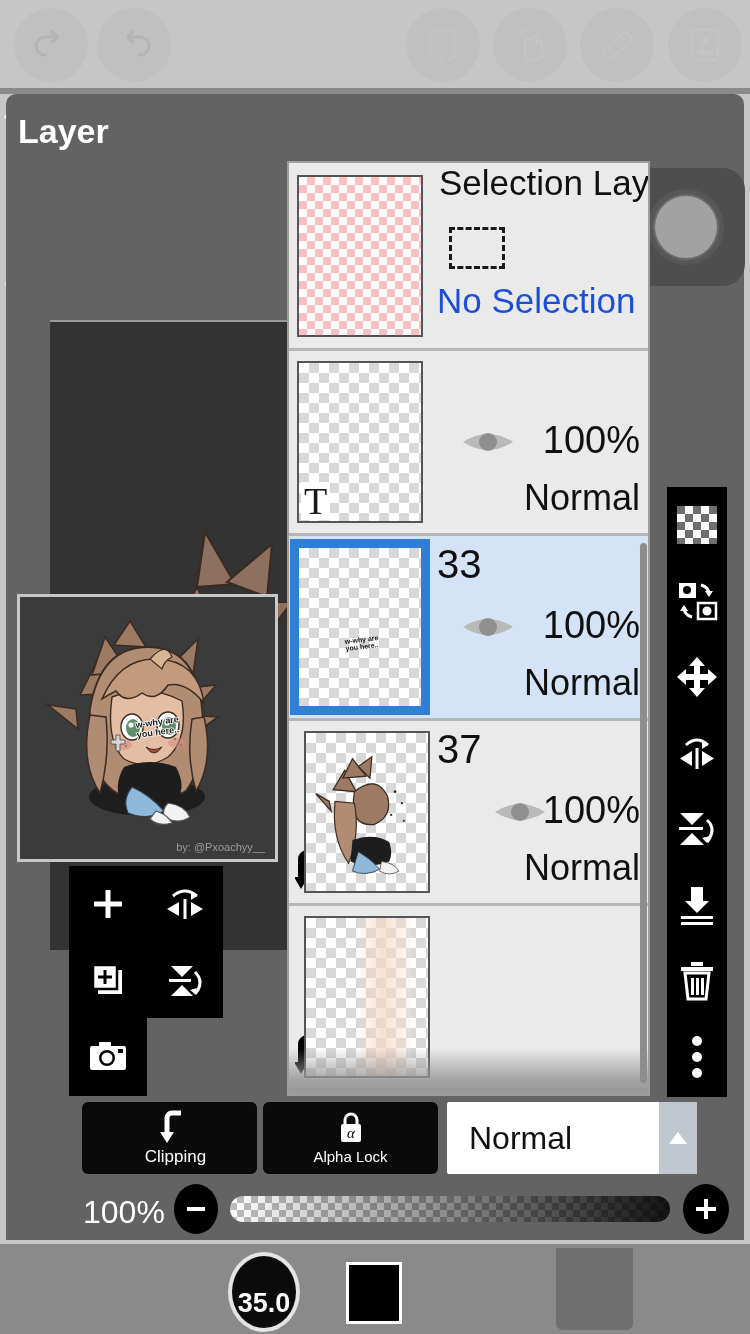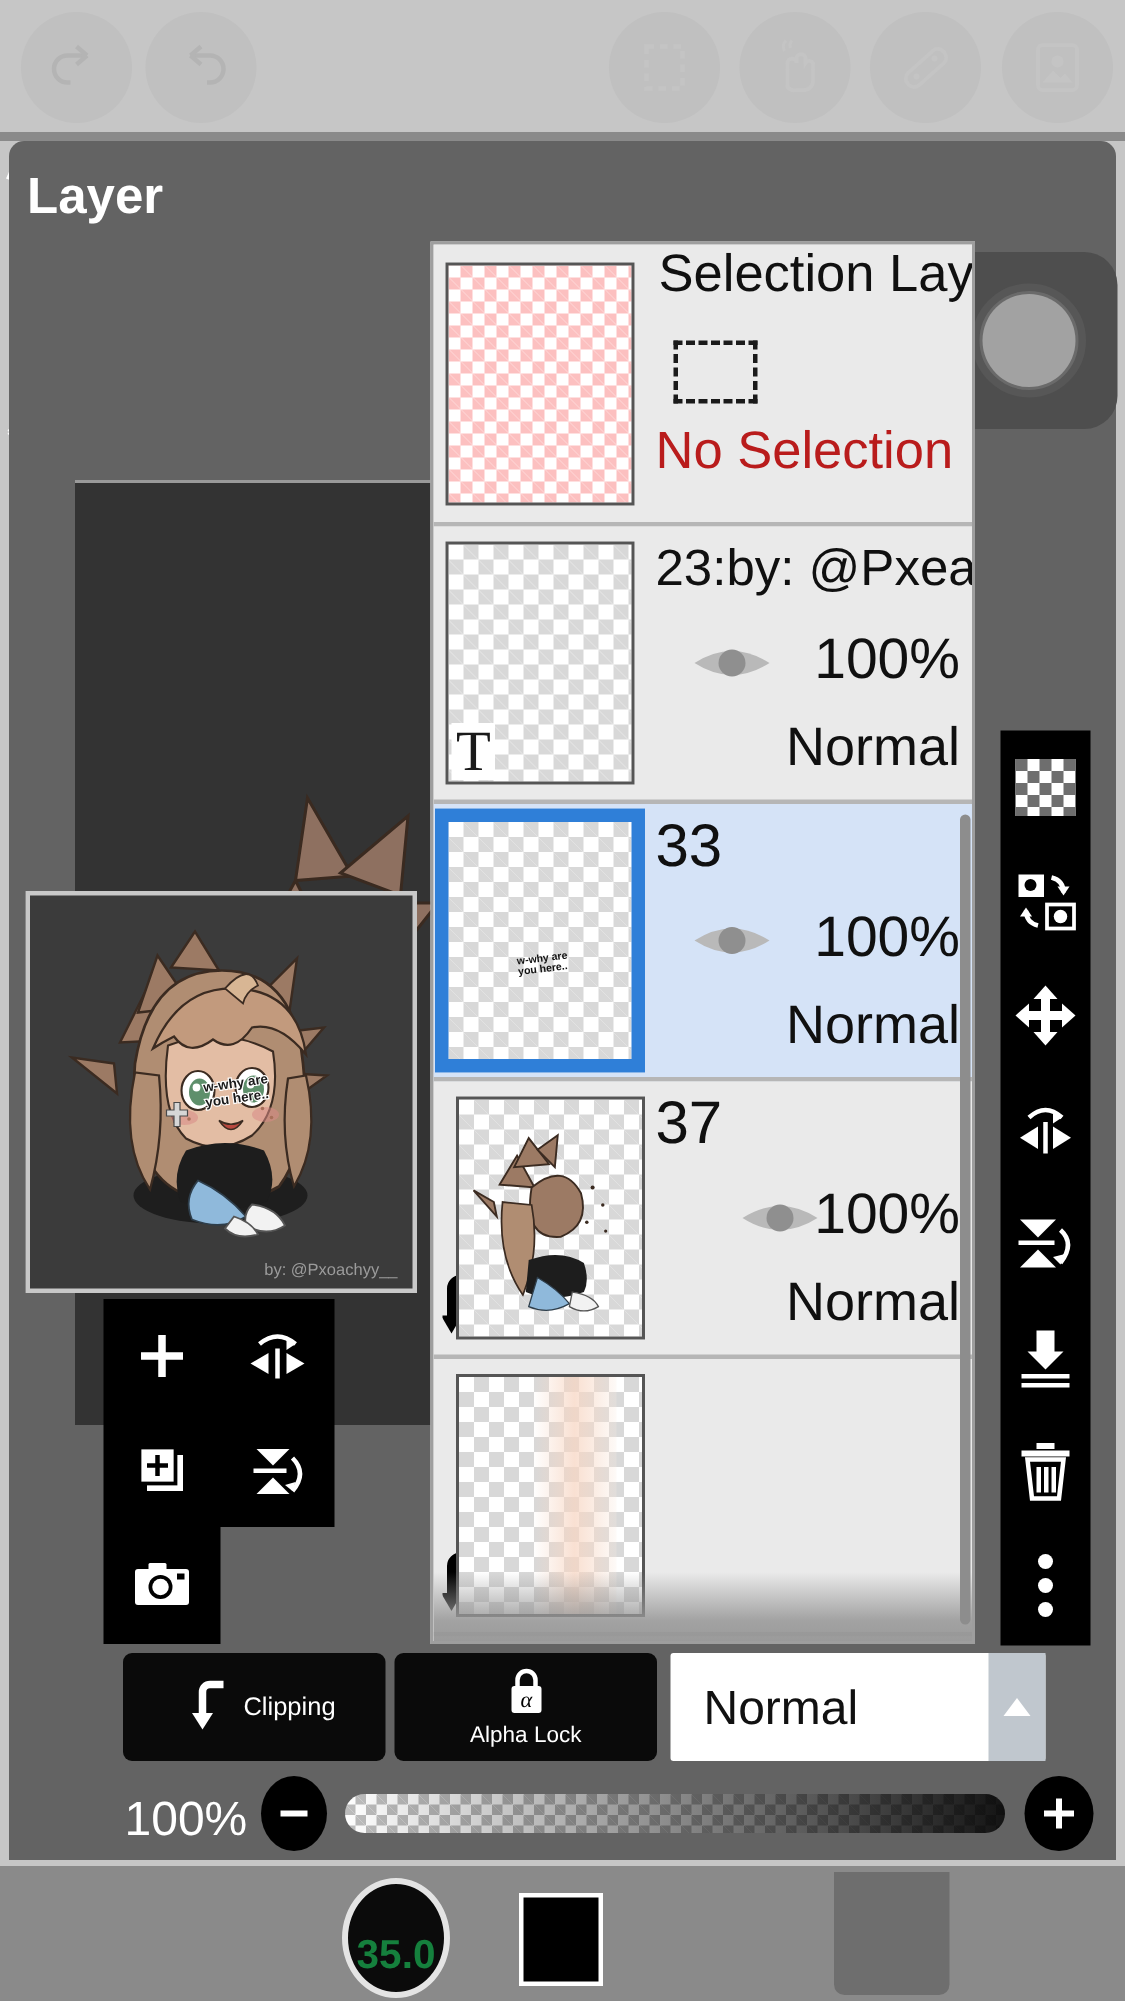--- a/index.html
+++ b/index.html
@@ -182,21 +182,21 @@
     position:absolute; left:8px; top:0px;
     font-size:35px; color:#101010; white-space:nowrap;
   }
   .sel-dashbox{
     position:absolute; left:18px; top:64px;
     width:56px; height:42px;
     border:3px dashed #1a1a1a;
   }
   .sel-nosel{
     position:absolute; left:6px; top:118px;
-    font-size:35px; color:#b91c1c; white-space:nowrap;
+    font-size:35px; color:#1d4ed8; white-space:nowrap;
   }
   
   .layer-row.partial{ height:44px; overflow:hidden; align-items:flex-start;}
   .layer-row.partial .thumbwrap{ align-items:flex-start; padding-top:10px;}
   .fade-overlay{
     position:absolute; left:0; bottom:0; width:100%; height:46px;
     background:linear-gradient(to bottom, rgba(140,140,140,0) 0%, rgba(150,150,150,0.85) 70%, rgba(150,150,150,0.95) 100%);
     pointer-events:none;
   }
   
@@ -212,21 +212,21 @@
   }
   #right-toolbar .rbtn{
     width:60px; height:76px;
     display:flex; align-items:center; justify-content:center;
   }
 
   
   #clipping-btn{
     position:absolute; left:82px; top:1102px; width:175px; height:72px;
     background:#0a0a0a; border-radius:6px;
-    display:flex; flex-direction:row; align-items:center; justify-content:center;
+    display:flex; flex-direction:column; align-items:center; justify-content:center;
     gap:1px;
     padding-left:12px;
   }
   #alpha-btn{
     position:absolute; left:263px; top:1102px; width:175px; height:72px;
     background:#0a0a0a; border-radius:6px;
     display:flex; flex-direction:column; align-items:center; justify-content:center;
     gap:1px;
   }
   .btn-label{ color:#fff; font-size:17px; }
@@ -290,21 +290,21 @@
     border:4px solid #e4e4e4;
     display:flex; align-items:flex-end; justify-content:center;
   }
   #brush-size-value{
     color:#ffffff; font-size:27px; font-weight:bold;
     -webkit-text-stroke:4px #ffffff;
     paint-order:stroke fill;
     position:relative; margin-bottom:9px;
   }
   #brush-size-value span{
-    -webkit-text-stroke:0; color:#15803d; position:relative;
+    -webkit-text-stroke:0; color:#ffffff; position:relative;
   }
   #color-swatch{
     position:absolute; left:346px; top:1262px; width:56px; height:62px;
     background:#000000; border:3px solid #ffffff;
   }
 </style>
 </head>
 <body>
 
 <div id="top-toolbar">
@@ -486,21 +486,20 @@
     </div>
   </div>
 
   <div class="layer-row">
     <div class="thumbwrap">
       <div class="thumb">
         <div class="tletter">T</div>
       </div>
     </div>
     <div class="layer-meta">
-      <div class="layer-name small">23:by: @Pxea</div>
       <svg class="eye" viewBox="0 0 54 34">
         <path d="M2 17 q25 -16 50 0 q-25 16 -50 0 z" fill="#b9b9b9"></path>
         <circle cx="27" cy="17" r="9" fill="#8f8f8f"></circle>
       </svg>
       <div class="layer-opacity">100%</div>
       <div class="layer-blend">Normal</div>
     </div>
   </div>
 
   <div class="layer-row selected">

